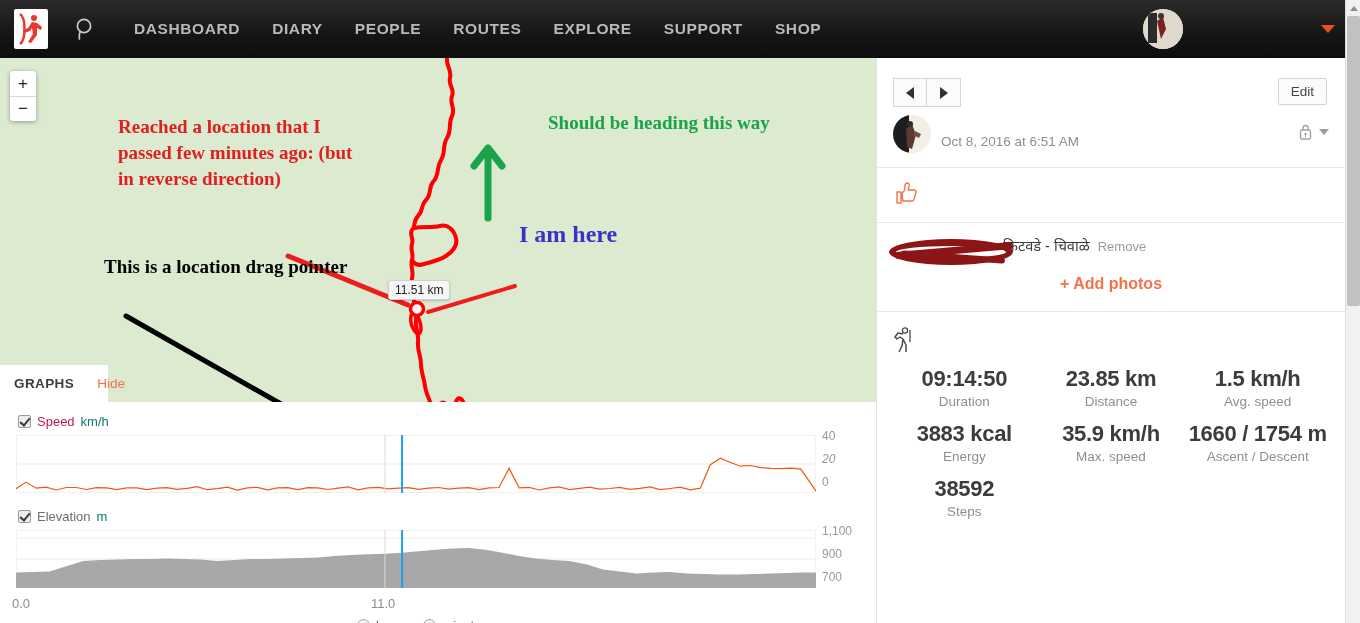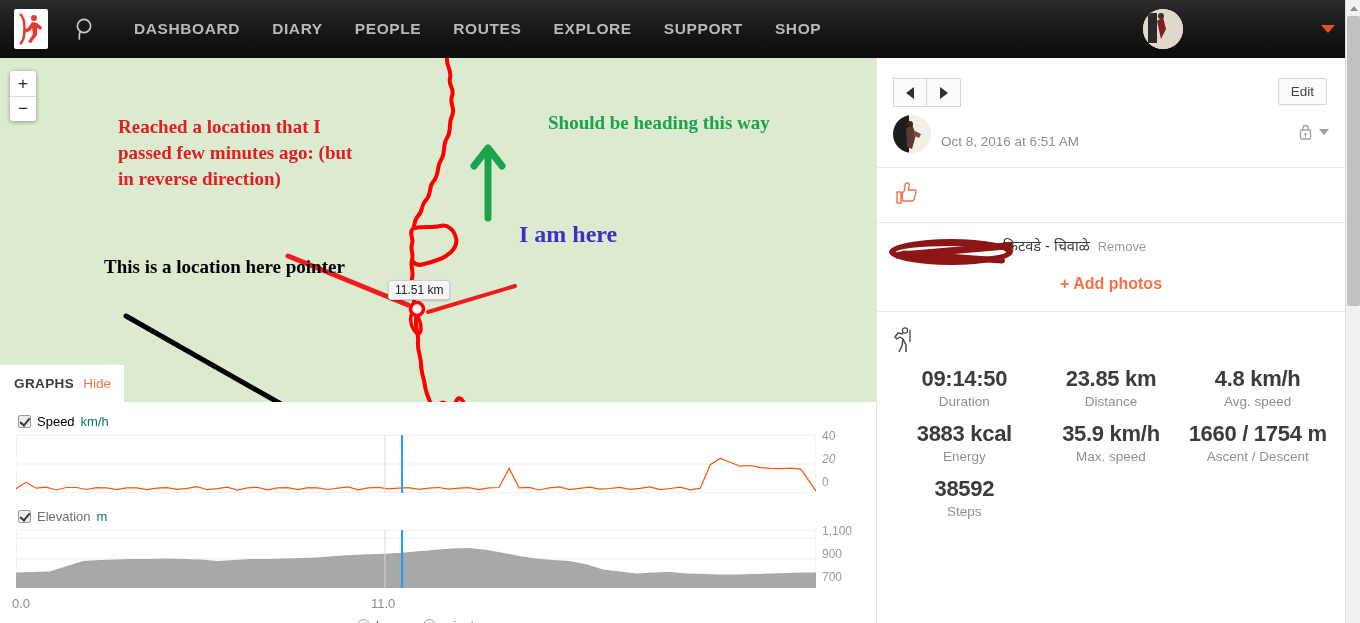--- a/index.html
+++ b/index.html
@@ -99,41 +99,41 @@
   }
   .tt-row { display: flex; height: 25px; align-items: center; }
   .tt-cell { flex: 1; text-align: center; position: relative; }
   .tt-cell.redline::after {
     content: ""; position: absolute; left: 12%; right: 12%; bottom: -3px;
     height: 3px; background: #e4261b;
   }
 
   
   .graphs-tab {
-    position: absolute; top: 365px; left: 0; width: 124px; height: 37px;
-    background: #fff; display: flex; align-items: center; gap: 9px;
+    position: absolute; top: 365px; left: 0; width: 108px; height: 37px;
+    background: #fff; display: flex; align-items: center; gap: 23px;
     padding-left: 14px; z-index: 5;
   }
   .graphs-tab .gt-title { font-size: 13.5px; font-weight: bold; color: #3c3c3c; letter-spacing: .4px; }
   .graphs-tab .gt-hide { font-size: 13.5px; color: #f4714a; cursor: pointer; }
 
   .graphs {
     position: absolute; top: 402px; left: 0; width: 876px; height: 221px;
     background: #fff; z-index: 4;
   }
   .g-legend { display:flex; align-items:center; gap: 6px; padding: 12px 0 4px 18px; font-size: 13px; }
   .g-check {
     width: 13px; height: 13px; border: 1px solid #9a9a9a; background: #ededed;
     border-radius: 2px; position: relative; cursor: pointer;
   }
   .g-check::after {
     content: ""; position: absolute; left: 3px; top: 0px; width: 4px; height: 8px;
     border: solid #3c3c3c; border-width: 0 2px 2px 0; transform: rotate(40deg);
   }
-  .g-label-speed { color: #000000; }
+  .g-label-speed { color: #be185d; }
   .g-label-elev { color: #6f6f6f; }
   .g-unit { color: #0f766e; }
 
   .plot { position: relative; margin: 2px 0 0 16px; width: 800px; }
   .plot svg { display: block; }
   .yticks { position: absolute; right: -46px; top: 0; width: 44px; font-size: 12px; color: #9a9a9a; }
   .ytick { position: absolute; left: 4px; }
 
   .xaxis { position: relative; margin: 8px 0 0 0; height: 18px; font-size: 13px; color: #8b8b8b; }
   .xtick { position: absolute; }
@@ -306,21 +306,21 @@
       <line x1="126" y1="258" x2="408" y2="418" stroke="#000000" stroke-width="5" stroke-linecap="round"></line>
     </svg>
 
     <div class="zoom-ctl">
       <div class="zoom-btn">+</div>
       <div class="zoom-btn">−</div>
     </div>
 
     <div class="ann ann-red">Reached a location that I passed few minutes ago: (but in reverse direction)</div>
     <div class="ann ann-green">Should be heading this way</div>
-    <div class="ann ann-black">This is a location here pointer</div>
+    <div class="ann ann-black">This is a location drag pointer</div>
     <div class="ann ann-blue">I am here</div>
     <div class="ann ann-note">Note the timestamp</div>
 
     <div class="km-marker">11.51 km</div>
 
     <div class="track-tooltip">
       <div class="tt-row">
         <div class="tt-cell">11.51 km</div>
         <div class="tt-cell redline">04:34:52</div>
         <div class="tt-cell">987.0 m</div>
@@ -480,21 +480,21 @@
       <div class="stats-grid">
         <div>
           <div class="stat-val">09:14:50</div>
           <div class="stat-lbl">Duration</div>
         </div>
         <div>
           <div class="stat-val">23.85 km</div>
           <div class="stat-lbl">Distance</div>
         </div>
         <div>
-          <div class="stat-val">4.8 km/h</div>
+          <div class="stat-val">1.5 km/h</div>
           <div class="stat-lbl">Avg. speed</div>
         </div>
         <div>
           <div class="stat-val">3883 kcal</div>
           <div class="stat-lbl">Energy</div>
         </div>
         <div>
           <div class="stat-val">35.9 km/h</div>
           <div class="stat-lbl">Max. speed</div>
         </div>

